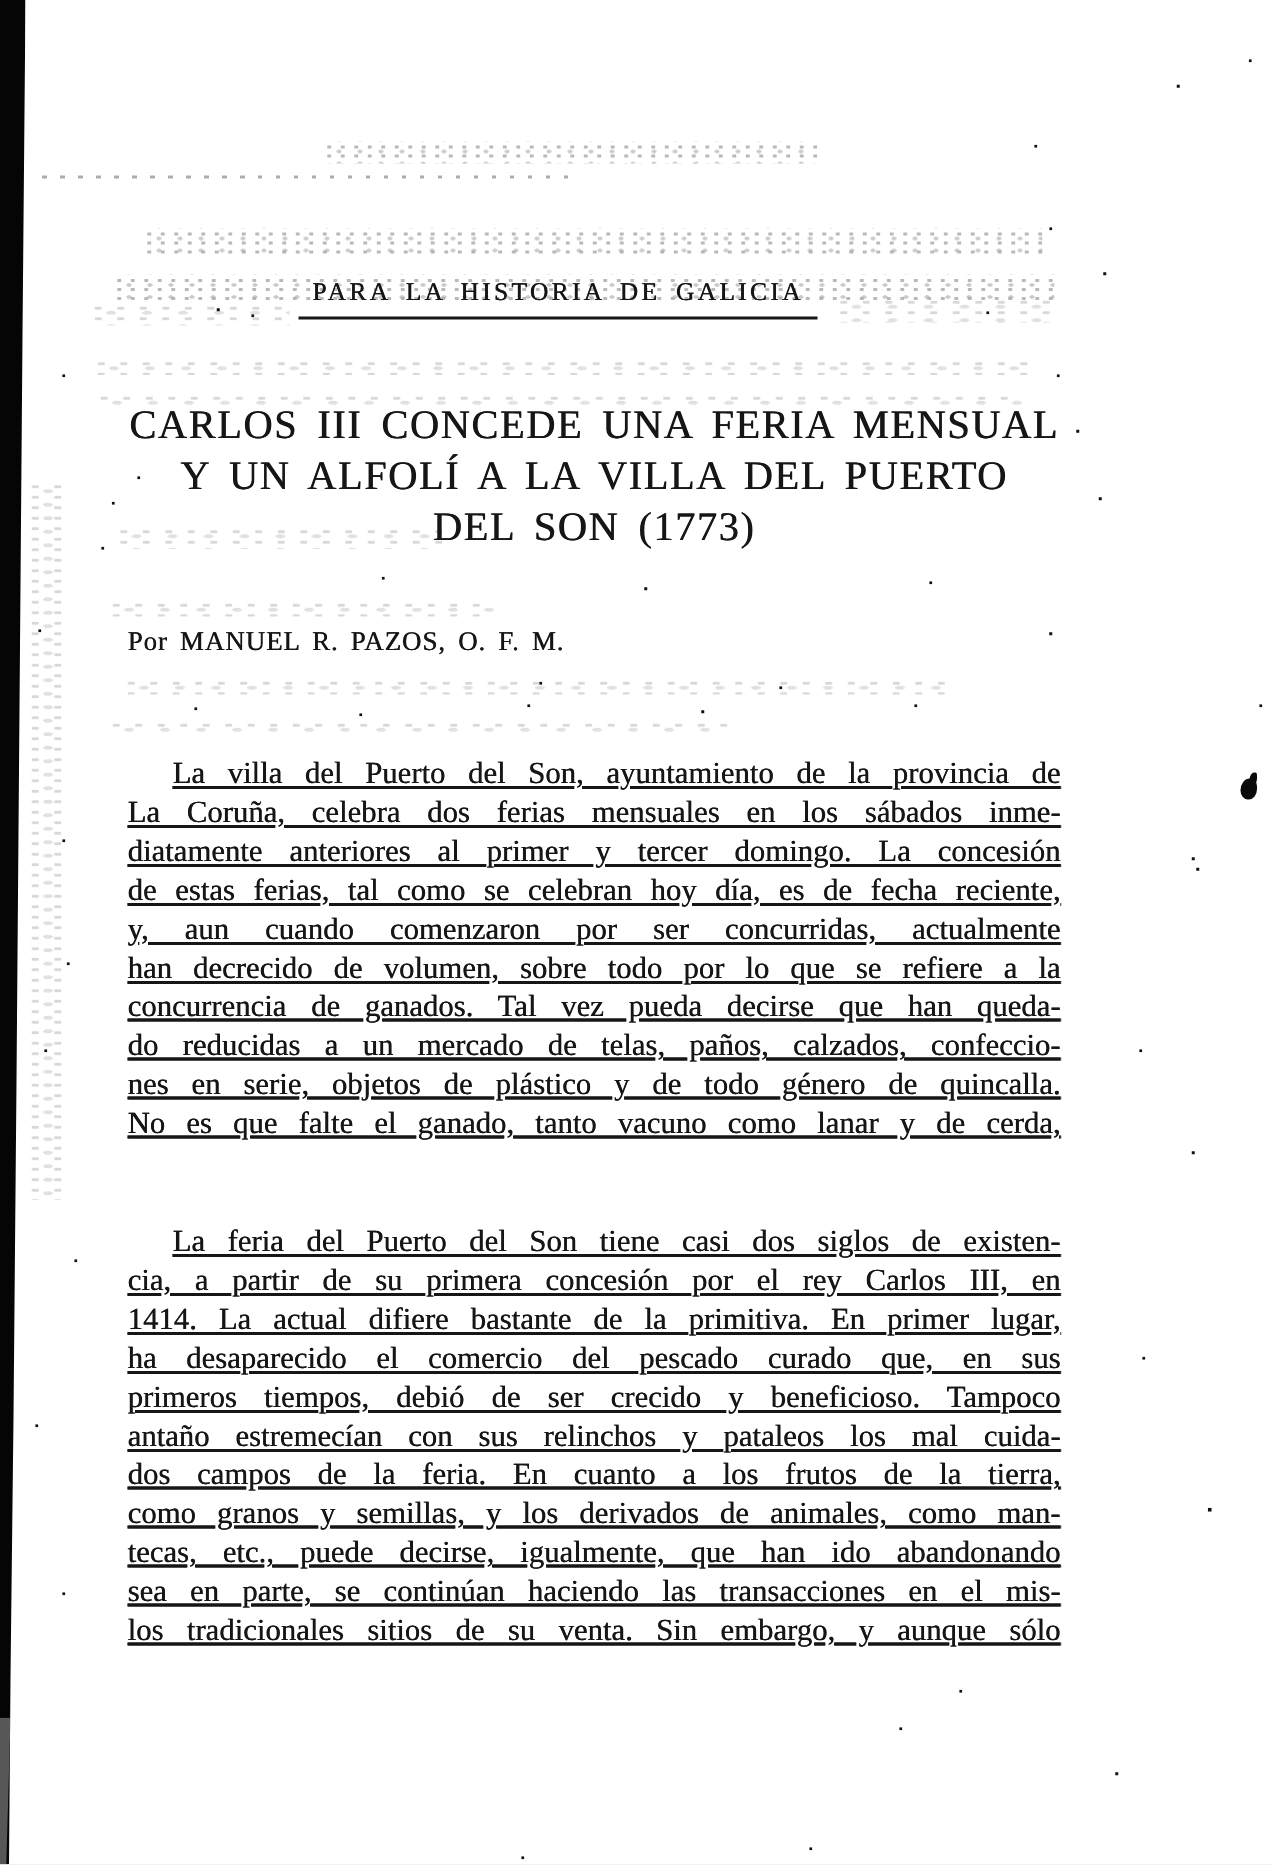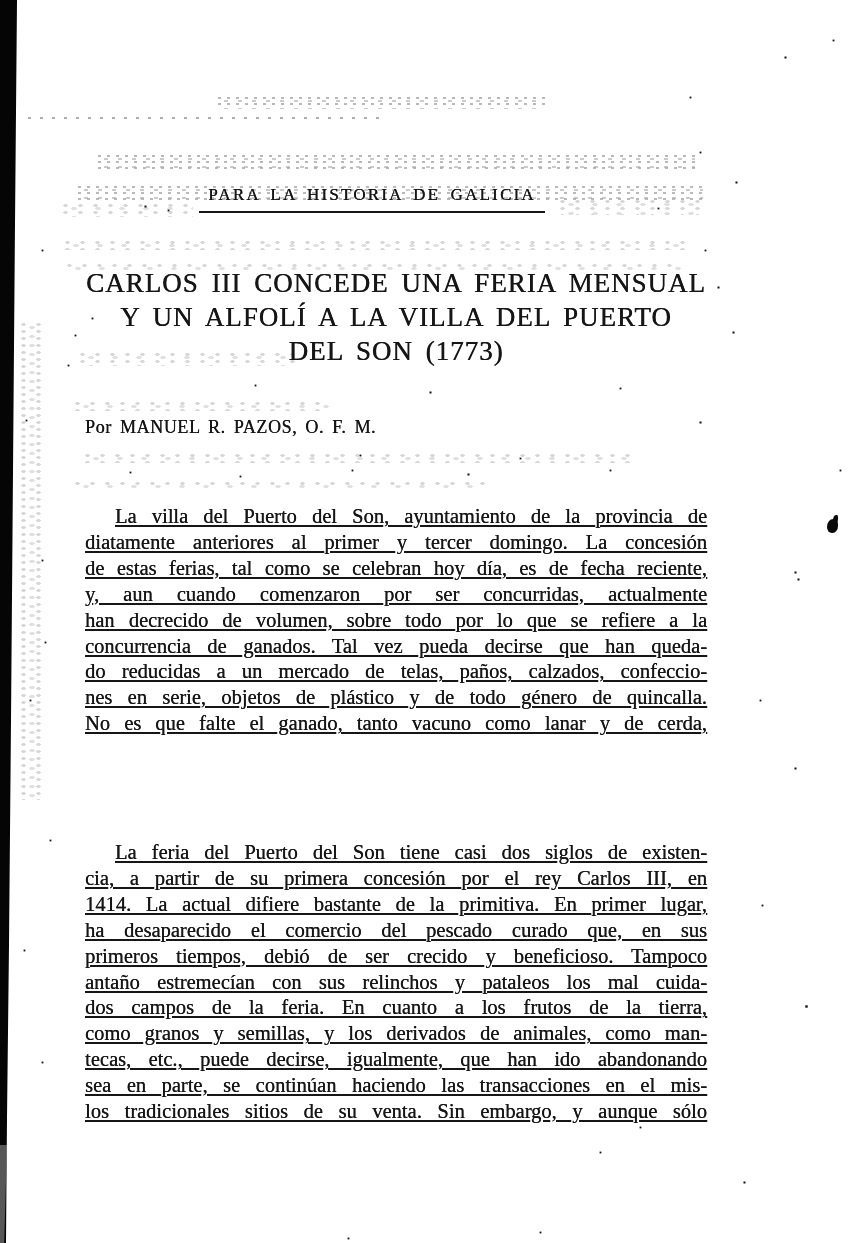--- a/index.html
+++ b/index.html
@@ -87,21 +87,21 @@
     text-align:left;padding-right:45px;
     font-size:18px;letter-spacing:.6px;word-spacing:3px;
     text-shadow:.3px 0 0 currentColor;
   }
   .para{
     position:absolute;left:85px;width:622px;
     font-size:20.5px;line-height:25.9px;
     text-shadow:.25px 0 0 currentColor;
   }
   .para1{top:504px;}
-  .para2{top:816px;margin-top:24px;}
+  .para2{top:816px;}
   .line{text-align:justify;text-align-last:justify;text-decoration:underline;}
   .line.indent{text-indent:30px;}
   .line.short{text-align-last:left;}
 </style>
 </head>
 <body>
 
 <div class="page">
 
   <div class="left-edge"></div>
@@ -133,20 +133,21 @@
     <span class="tline">Y UN ALFOLÍ A LA VILLA DEL PUERTO</span>
     <span class="tline">DEL SON (1773)</span>
   </h1>
 
   <div class="byline">
     <span>Por MANUEL R. PAZOS, O. F. M.</span>
   </div>
 
   <div class="para para1">
     <div class="line indent">La villa del Puerto del Son, ayuntamiento de la provincia de</div>
+    <div class="line">La Coruña, celebra dos ferias mensuales en los sábados inme-</div>
     <div class="line">diatamente anteriores al primer y tercer domingo. La concesión</div>
     <div class="line">de estas ferias, tal como se celebran hoy día, es de fecha reciente,</div>
     <div class="line">y, aun cuando comenzaron por ser concurridas, actualmente</div>
     <div class="line">han decrecido de volumen, sobre todo por lo que se refiere a la</div>
     <div class="line">concurrencia de ganados. Tal vez pueda decirse que han queda-</div>
     <div class="line">do reducidas a un mercado de telas, paños, calzados, confeccio-</div>
     <div class="line">nes en serie, objetos de plástico y de todo género de quincalla.</div>
     <div class="line">No es que falte el ganado, tanto vacuno como lanar y de cerda,</div>
   </div>
 

